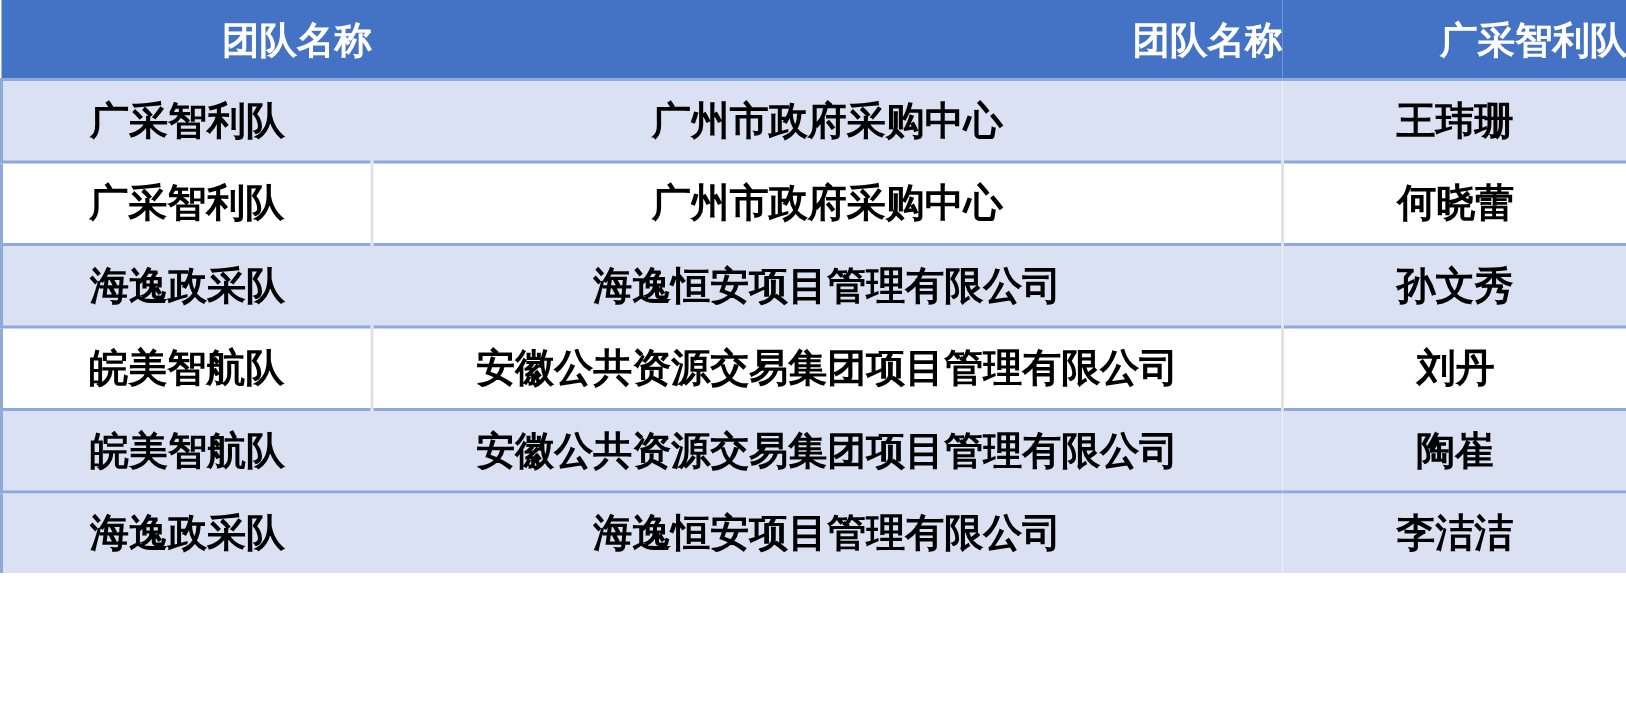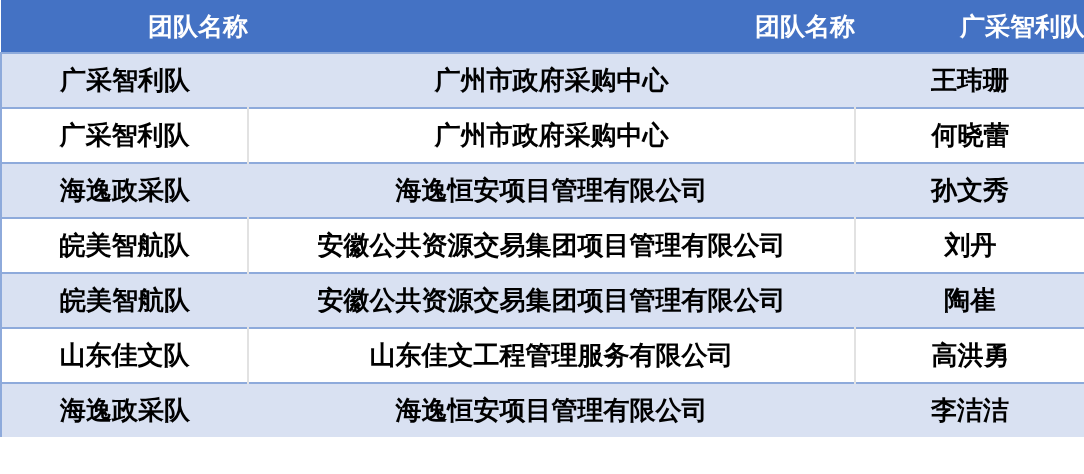--- a/index.html
+++ b/index.html
@@ -98,25 +98,20 @@
         <tr class="plain">
           <td>皖美智航队</td>
           <td>安徽公共资源交易集团项目管理有限公司</td>
           <td>刘丹</td>
         </tr>
         <tr class="band">
           <td>皖美智航队</td>
           <td>安徽公共资源交易集团项目管理有限公司</td>
           <td>陶崔</td>
         </tr>
-        <tr class="plain">
-          <td>山东佳文队</td>
-          <td>山东佳文工程管理服务有限公司</td>
-          <td>高洪勇</td>
-        </tr>
         <tr class="band">
           <td>海逸政采队</td>
           <td>海逸恒安项目管理有限公司</td>
           <td>李洁洁</td>
         </tr>
       </tbody>
   </table>
 </div>
 
 </body></html>

